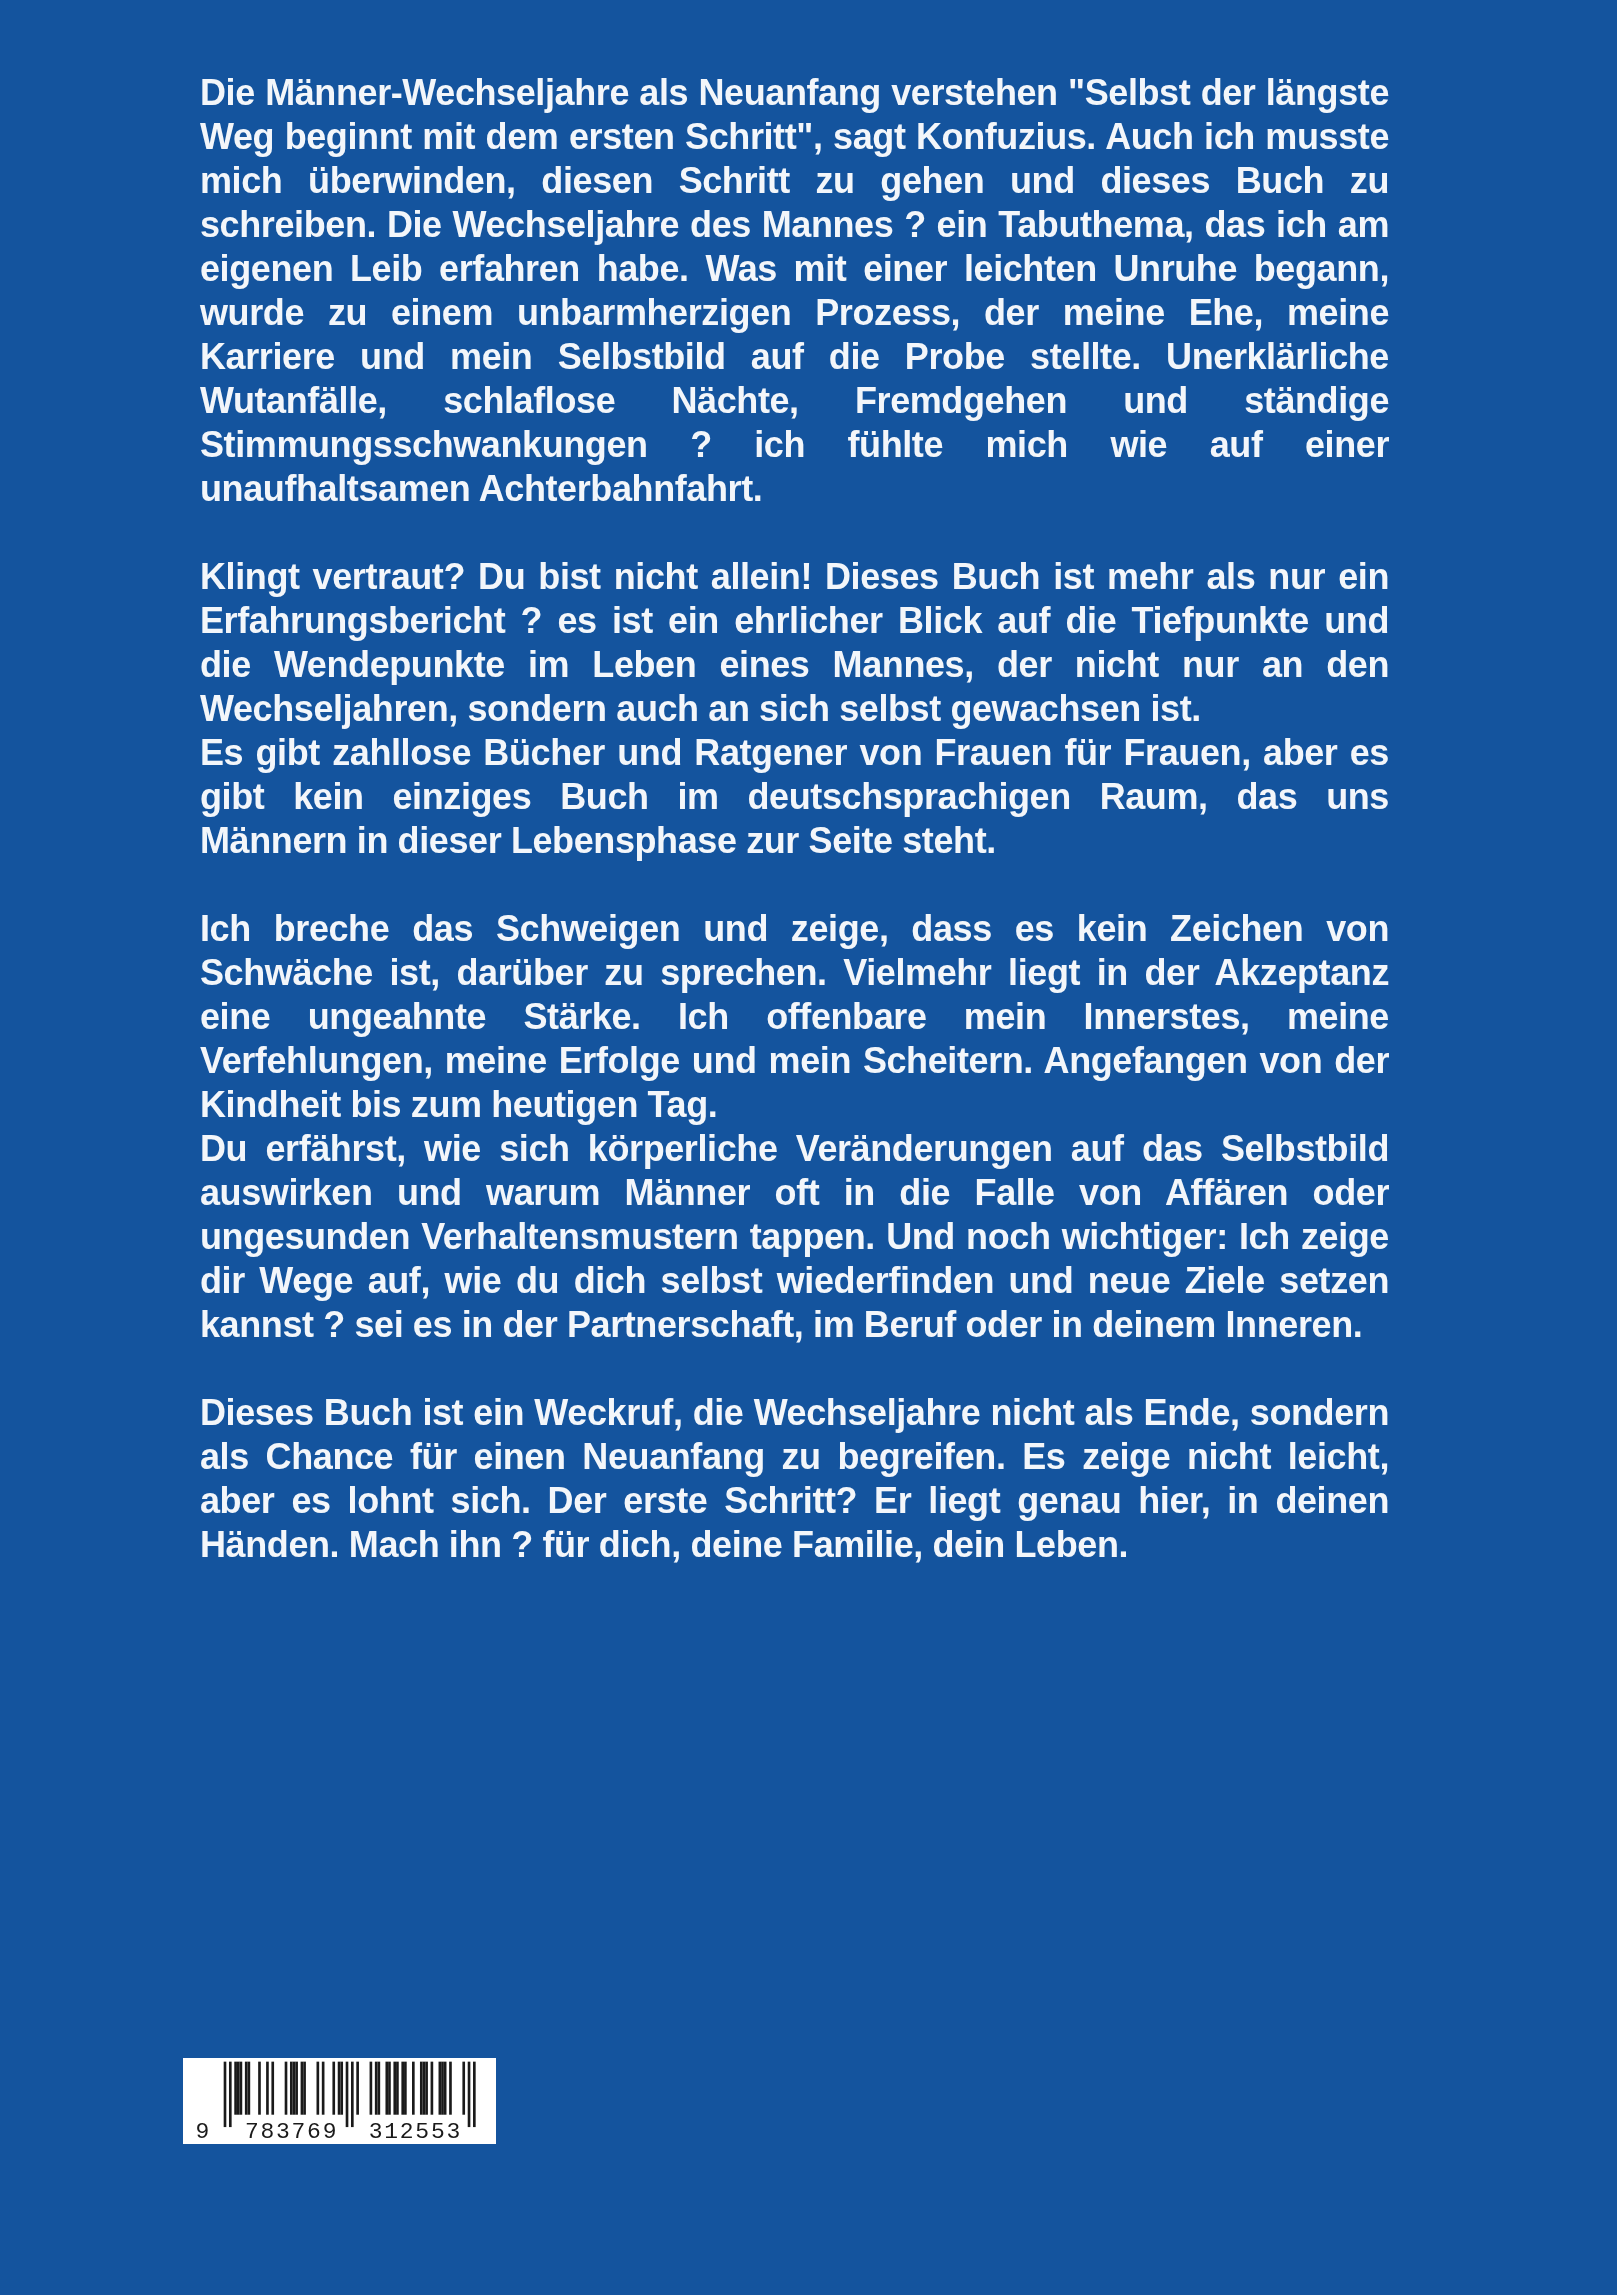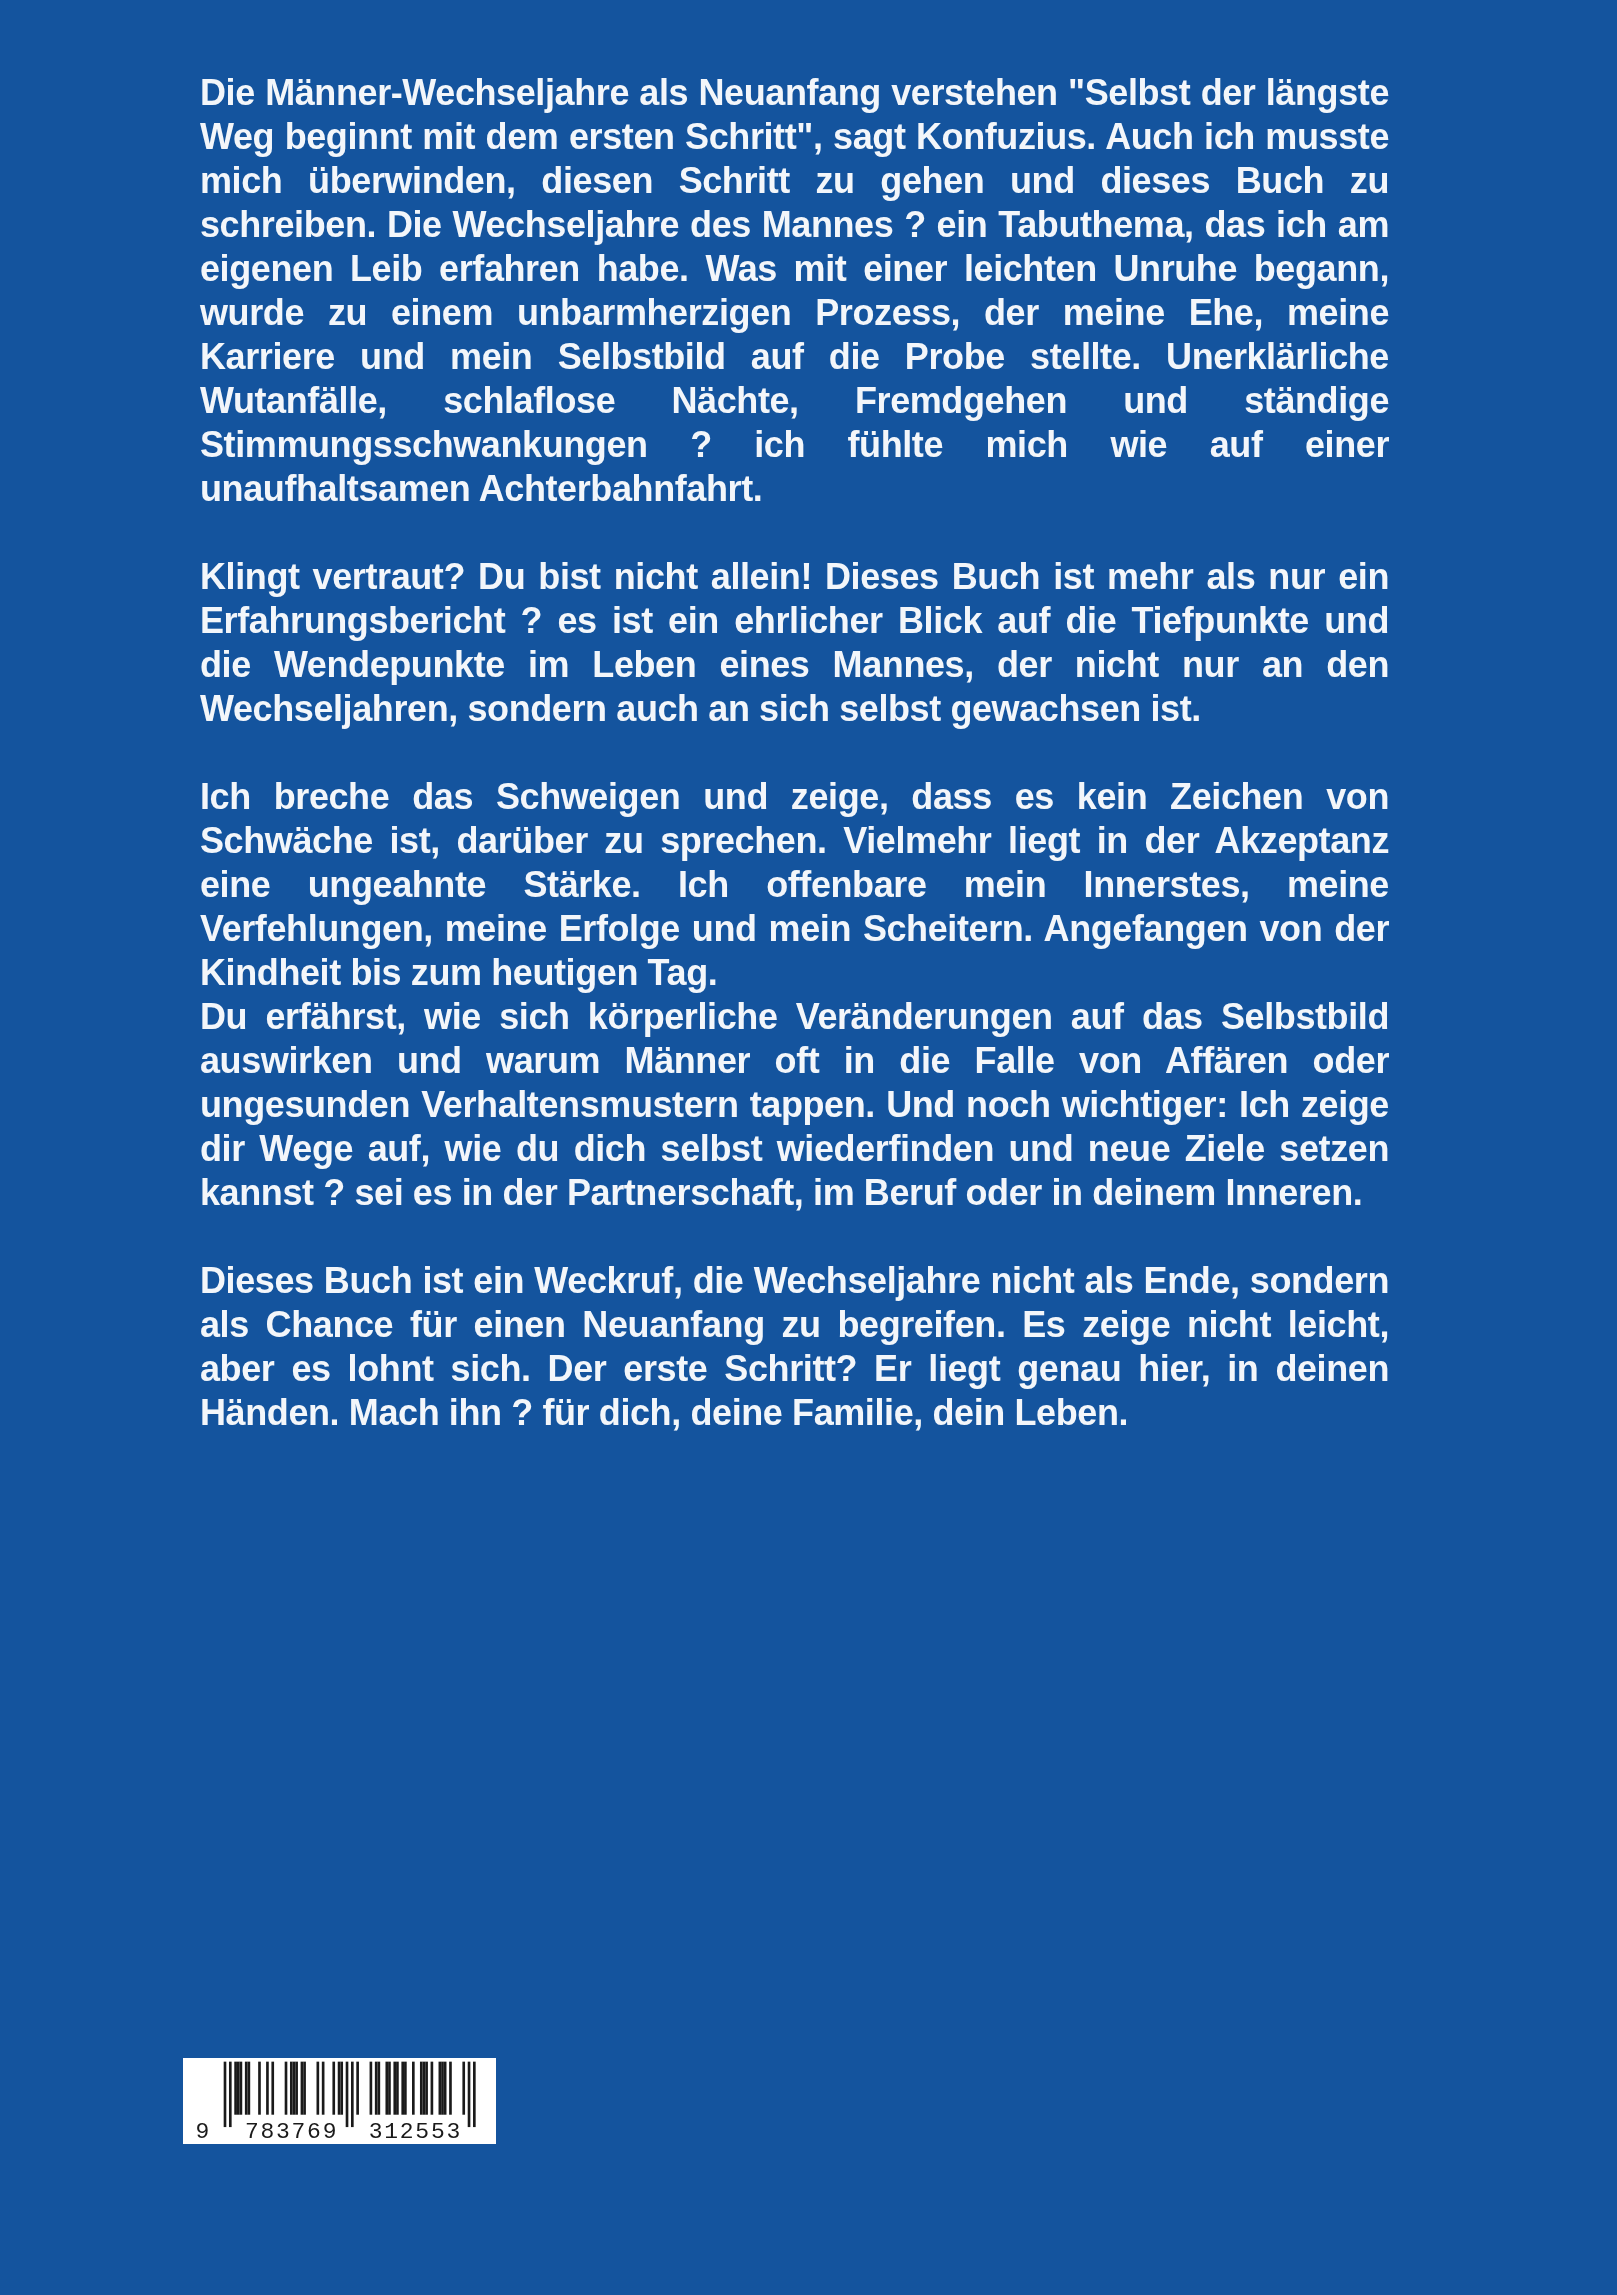--- a/index.html
+++ b/index.html
@@ -45,20 +45,21 @@
 <body style="background: rgb(20, 84, 158);">
 
 <div class="page">
 
   <div class="text-block" id="blurb-container" style="color: rgb(243, 246, 250);">
       <div class="para-group">
         <p>Die Männer-Wechseljahre als Neuanfang verstehen "Selbst der längste Weg beginnt mit dem ersten Schritt", sagt Konfuzius. Auch ich musste mich überwinden, diesen Schritt zu gehen und dieses Buch zu schreiben. Die Wechseljahre des Mannes ? ein Tabuthema, das ich am eigenen Leib erfahren habe. Was mit einer leichten Unruhe begann, wurde zu einem unbarmherzigen Prozess, der meine Ehe, meine Karriere und mein Selbstbild auf die Probe stellte. Unerklärliche Wutanfälle, schlaflose Nächte, Fremdgehen und ständige Stimmungsschwankungen ? ich fühlte mich wie auf einer unaufhaltsamen Achterbahnfahrt.</p>
       </div>
       <div class="para-group">
         <p>Klingt vertraut? Du bist nicht allein! Dieses Buch ist mehr als nur ein Erfahrungsbericht ? es ist ein ehrlicher Blick auf die Tiefpunkte und die Wendepunkte im Leben eines Mannes, der nicht nur an den Wechseljahren, sondern auch an sich selbst gewachsen ist.</p>
+        <p>Es gibt zahllose Bücher und Ratgener von Frauen für Frauen, aber es gibt kein einziges Buch im deutschsprachigen Raum, das uns Männern in dieser Lebensphase zur Seite steht.</p>
       </div>
       <div class="para-group">
         <p>Ich breche das Schweigen und zeige, dass es kein Zeichen von Schwäche ist, darüber zu sprechen. Vielmehr liegt in der Akzeptanz eine ungeahnte Stärke. Ich offenbare mein Innerstes, meine Verfehlungen, meine Erfolge und mein Scheitern. Angefangen von der Kindheit bis zum heutigen Tag.</p>
         <p>Du erfährst, wie sich körperliche Veränderungen auf das Selbstbild auswirken und warum Männer oft in die Falle von Affären oder ungesunden Verhaltensmustern tappen. Und noch wichtiger: Ich zeige dir Wege auf, wie du dich selbst wiederfinden und neue Ziele setzen kannst ? sei es in der Partnerschaft, im Beruf oder in deinem Inneren.</p>
       </div>
       <div class="para-group">
         <p>Dieses Buch ist ein Weckruf, die Wechseljahre nicht als Ende, sondern als Chance für einen Neuanfang zu begreifen. Es zeige nicht leicht, aber es lohnt sich. Der erste Schritt? Er liegt genau hier, in deinen Händen. Mach ihn ? für dich, deine Familie, dein Leben.</p>
       </div>
     </div>
 

